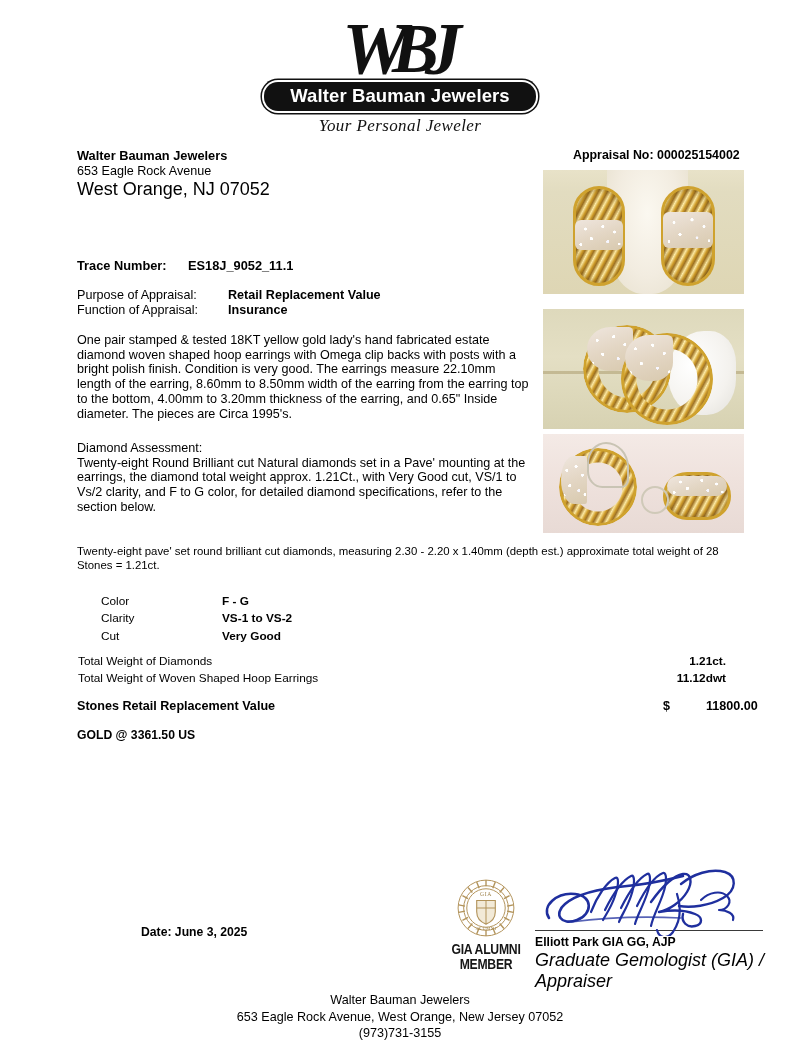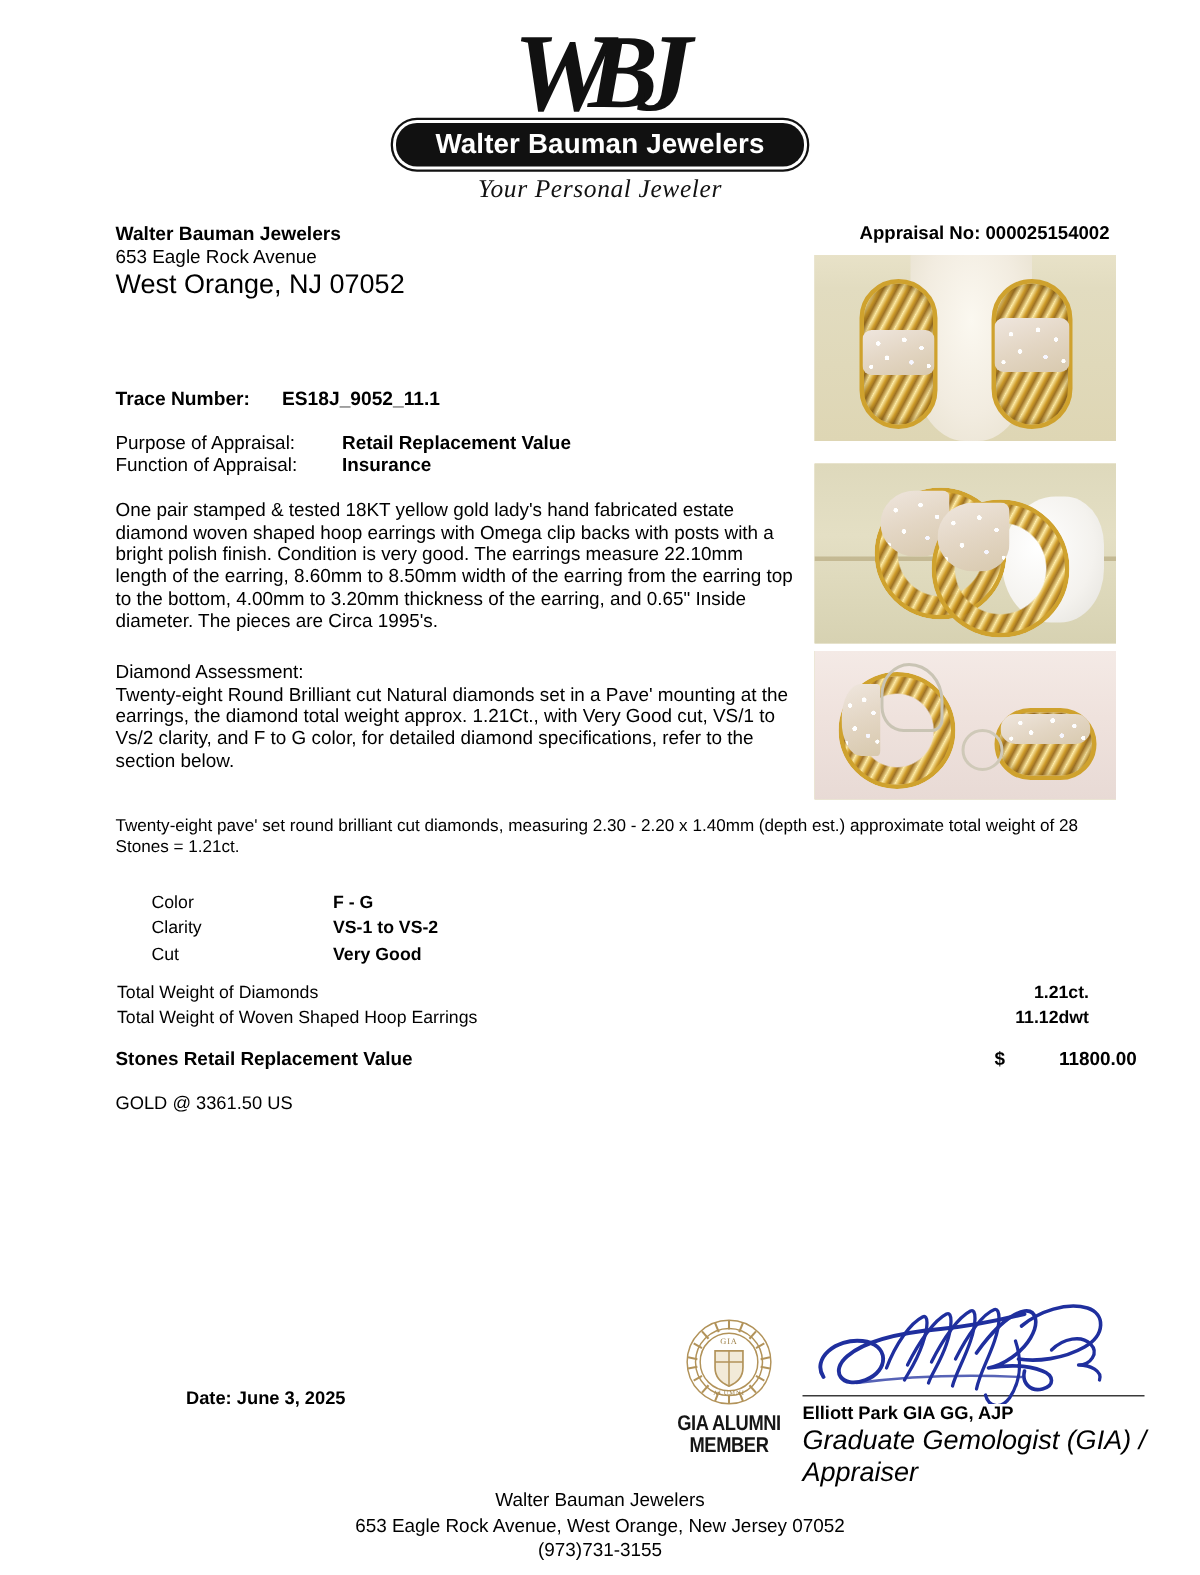--- a/index.html
+++ b/index.html
@@ -108,21 +108,21 @@
     font-size: 11.8px; line-height: 15.3px;
     border-collapse: collapse;
   }
   #totals-table td { vertical-align: top; }
   #totals-table td.amt { font-weight: bold; text-align: right; width: 200px; }
 
   #grand-total { left: 77px; top: 699px; width: 660px; font-size: 12.6px; font-weight: bold; }
   #grand-total .gt-cur { position: absolute; left: 586px; top: 0; }
   #grand-total .gt-amt { position: absolute; left: 629px; top: 0; }
 
-  #gold-rate { left: 77px; top: 728px; font-size: 12.2px; font-weight: normal; }
+  #gold-rate { left: 77px; top: 728px; font-size: 12.2px; font-weight: bold; }
 
   
   .photo {
     position: absolute;
     left: 543px;
     width: 201px;
     overflow: hidden;
     background: #d8cfa8;
   }
   #photo-1 { top: 170px; height: 124px; }
@@ -180,21 +180,21 @@
       radial-gradient(circle at 58% 22%, #ffffff 0 1.5px, transparent 1.7px),
       radial-gradient(circle at 82% 40%, #fdfdff 0 1.4px, transparent 1.6px),
       radial-gradient(circle at 34% 62%, #ffffff 0 1.5px, transparent 1.7px),
       radial-gradient(circle at 68% 72%, #f6f6ff 0 1.4px, transparent 1.6px),
       radial-gradient(circle at 12% 82%, #ffffff 0 1.3px, transparent 1.5px),
       radial-gradient(circle at 92% 80%, #ffffff 0 1.3px, transparent 1.5px),
       linear-gradient(160deg, #efe6de 0%, #e3d6c4 50%, #d8c9ae 100%);
   }
 
   
-  #date-line { left: 77px; top: 925px; font-size: 12.2px; font-weight: bold; padding-left: 47px; }
+  #date-line { left: 94px; top: 925px; font-size: 12.2px; font-weight: bold; padding-left: 47px; }
 
   #gia-seal-block {
     position: absolute; left: 440px; top: 877px;
     width: 92px; text-align: center;
   }
   #gia-seal { width: 62px; height: 62px; margin: 0 auto; display: block; }
   #gia-seal-label {
     margin-top: 3px;
     font-size: 14.2px;
     font-weight: bold;

